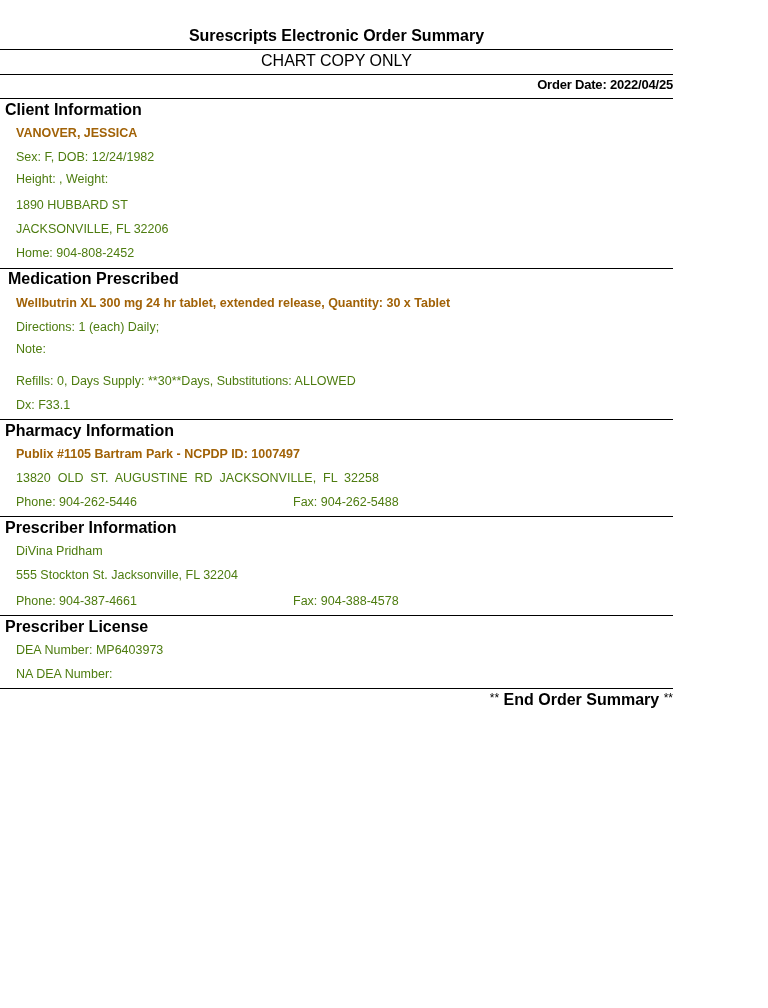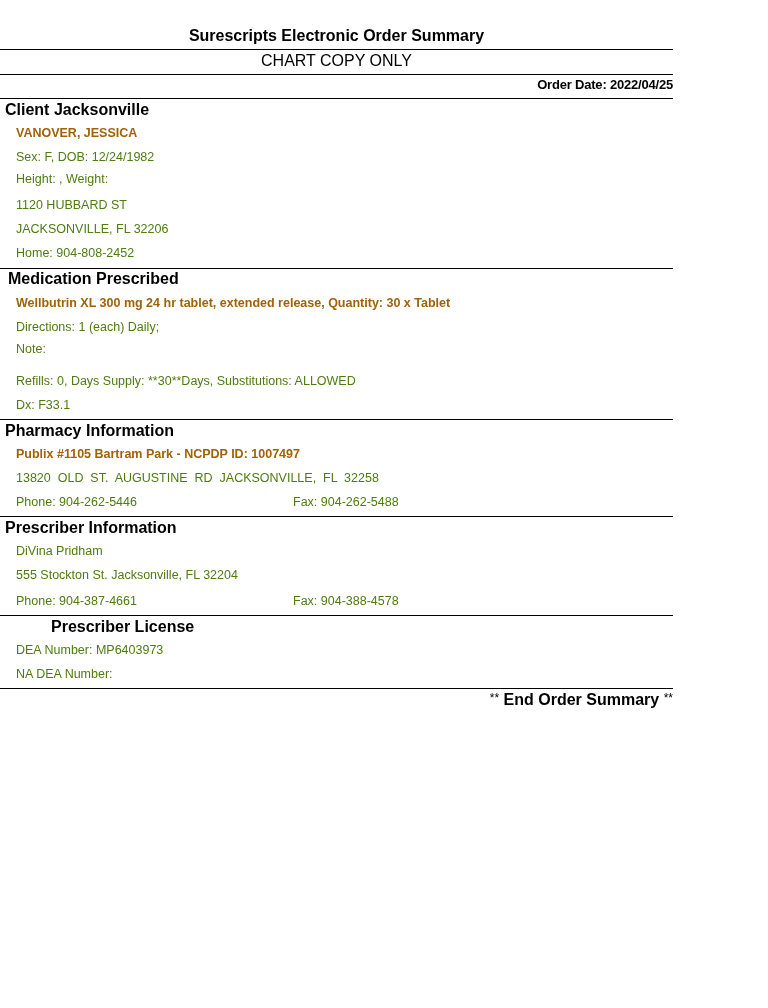--- a/index.html
+++ b/index.html
@@ -26,25 +26,25 @@
 <div class="doc">
 
   <div class="abs title" style="top:27px;">Surescripts Electronic Order Summary</div>
   <div class="hr" style="top:49px;"></div>
   <div class="abs subtitle" style="top:52px;">CHART COPY ONLY</div>
   <div class="hr" style="top:74px;"></div>
   <div class="abs orderdate" style="top:77px;">Order Date: 2022/04/25</div>
   <div class="hr" style="top:98px;"></div>
 
   <div>
-    <div class="abs section" style="top:101px; left:5px;">Client Jacksonville</div>
+    <div class="abs section" style="top:101px; left:5px;">Client Information</div>
     <div class="abs line bold" style="top:126px;">VANOVER, JESSICA</div>
     <div class="abs line" style="top:150px;">Sex: F, DOB: 12/24/1982</div>
     <div class="abs line" style="top:172px;">Height:  , Weight:</div>
-    <div class="abs line" style="top:198px;">1120 HUBBARD ST</div>
+    <div class="abs line" style="top:198px;">1890 HUBBARD ST</div>
     <div class="abs line" style="top:222px;">JACKSONVILLE, FL 32206</div>
     <div class="abs line" style="top:246px;">Home: 904-808-2452</div>
   </div>
   <div class="hr" style="top:268px;"></div>
 
   <div>
     <div class="abs section" style="top:270px; left:8px;">Medication Prescribed</div>
     <div class="abs line bold" style="top:296px;">Wellbutrin XL 300 mg 24 hr tablet, extended release, Quantity: 30 x Tablet</div>
     <div class="abs line" style="top:320px;">Directions: 1 (each) Daily;</div>
     <div class="abs line" style="top:342px;">Note:</div>
@@ -65,21 +65,21 @@
   <div>
     <div class="abs section" style="top:519px; left:5px;">Prescriber Information</div>
     <div class="abs line" style="top:544px;">DiVina Pridham</div>
     <div class="abs line" style="top:568px;">555 Stockton St. Jacksonville, FL 32204</div>
     <div class="abs line" style="top:594px;text-align:right;">Phone: 904-387-4661</div>
     <div class="abs line" style="top:594px; left:293px;">Fax: 904-388-4578</div>
   </div>
   <div class="hr" style="top:615px;"></div>
 
   <div>
-    <div class="abs section" style="top:618px; left:5px;margin-left:46px;">Prescriber License</div>
+    <div class="abs section" style="top:618px; left:5px;">Prescriber License</div>
     <div class="abs line" style="top:643px;">DEA Number: MP6403973</div>
     <div class="abs line" style="top:667px;">NA DEA Number:</div>
   </div>
   <div class="hr" style="top:688px;"></div>
 
   <div class="abs end" style="top:691px;text-align:right;">
     <span class="stars">**</span>
     <span class="label">End Order Summary</span>
     <span class="stars">**</span>
   </div>

